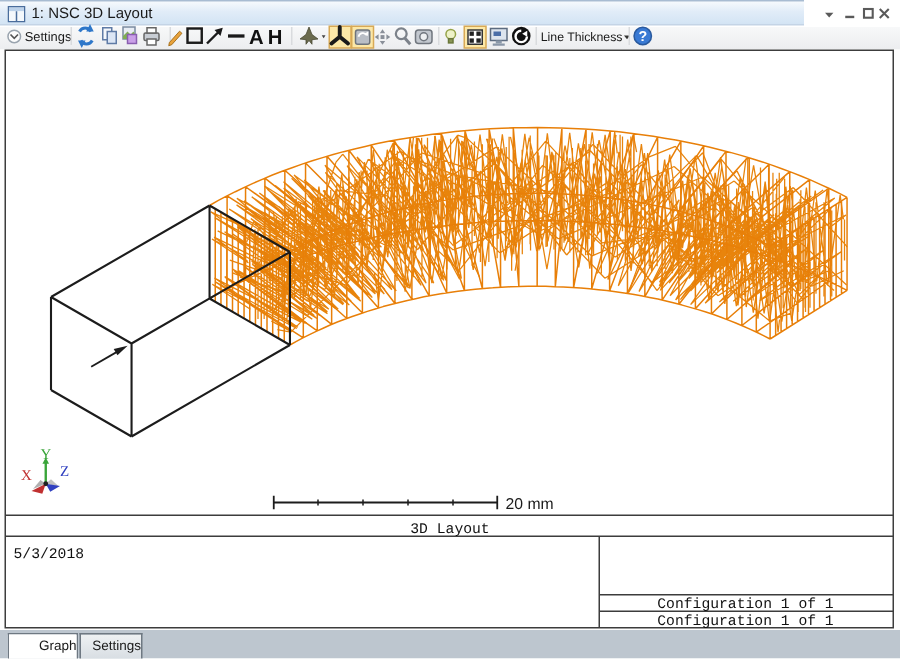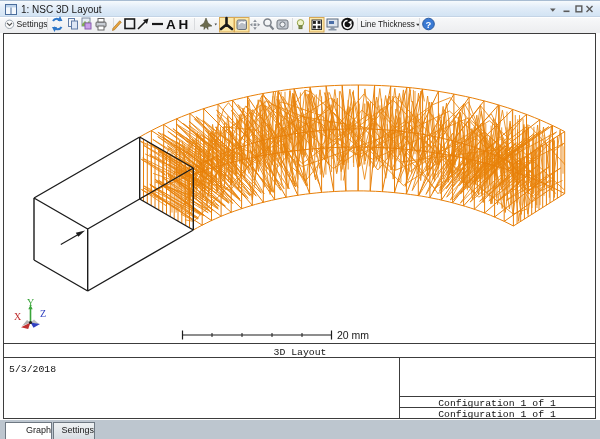--- a/index.html
+++ b/index.html
@@ -1,16 +1,16 @@
 <!DOCTYPE html>
 <html><head><meta charset="utf-8"><style>
 *{margin:0;padding:0;box-sizing:border-box}
 html,body{width:600px;height:439px;overflow:hidden;font-family:"Liberation Sans",sans-serif}
 #win{position:relative;width:600px;height:439px;background:#fff}
-#title{position:absolute;left:0;top:0;width:600px;height:17px;border-top:1px solid #a8bcd2;
+#title{position:absolute;left:0;top:0;width:536px;height:17px;border-top:1px solid #a8bcd2;
  background:linear-gradient(#f6fafd,#e1ecf8 45%,#d3e4f4);border-bottom:1px solid #c4d4e6}
 #title .txt{position:absolute;left:21px;top:2.5px;font-size:10px;color:#1a1a1a}
 #tbar{position:absolute;left:0;top:18px;width:600px;height:15px;
  background:linear-gradient(#f7f8f9,#ecedef)}
 #client{position:absolute;left:0;top:33px;width:600px;height:387px;background:#fdfdfd}
 #tabs{position:absolute;left:0;top:420px;width:600px;height:19px;background:#bdc6cf}
 .tab{position:absolute;top:1.5px;height:26px;font-size:9px;color:#1a1a1a;
  border:1px solid #6e7882;border-bottom:none;text-align:right;padding-top:2px}
 #tab1{left:5px;width:47px;background:#fff;border-radius:0 0 0 8px;border-bottom:none}
 #tab2{left:53px;width:42px;background:linear-gradient(#eef1f3,#ccd3da)}

